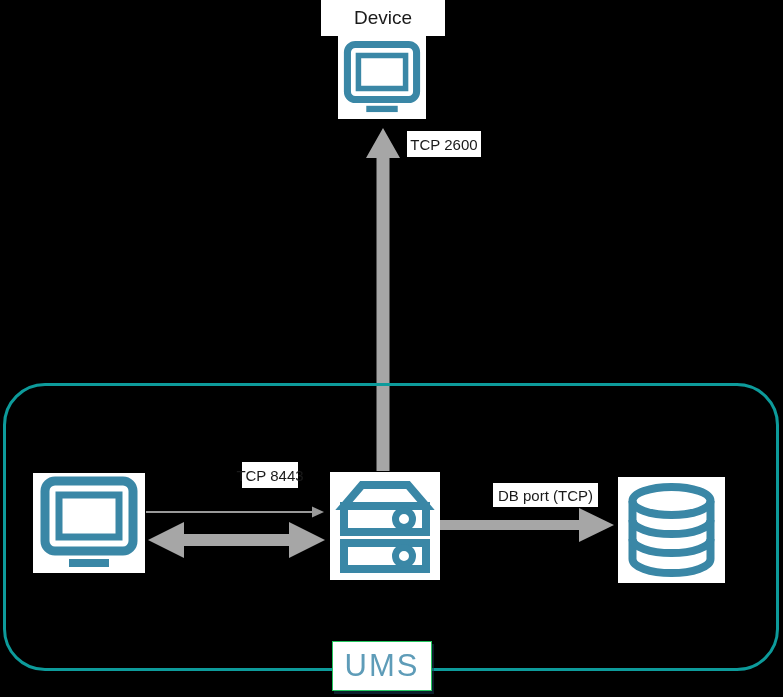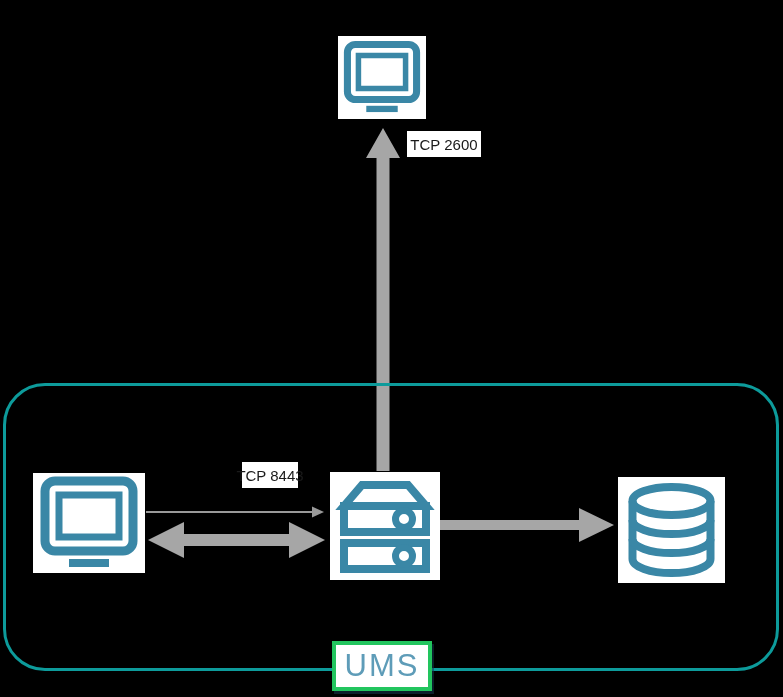--- a/index.html
+++ b/index.html
@@ -8,21 +8,21 @@
   .label-box{position:absolute;background:#ffffff;color:#1a1a1a;display:flex;
              align-items:center;justify-content:center;white-space:nowrap;}
   .port-label{font-size:15px;}
   .device-label{font-size:19px;}
   .icon-box{position:absolute;background:#ffffff;display:flex;align-items:center;
             justify-content:center;}
   .icon-box svg{width:100%;height:100%;display:block;}
   .ums-boundary{position:absolute;left:3px;top:383px;width:776px;height:288px;
                 border:3px solid #0D9B9B;border-radius:42px;box-sizing:border-box;}
   .ums-badge{position:absolute;left:332px;top:641px;width:100px;height:50px;
-             background:#ffffff;border:4px solid #22c55e;box-sizing:border-box;
+             background:#ffffff;border:1px solid #22c55e;box-sizing:border-box;
              box-shadow:2px 3px 0 rgba(22,57,79,0.55);
              display:flex;align-items:center;justify-content:center;}
   .ums-badge span{font-size:31px;font-weight:400;letter-spacing:2px;color:#5E9CB8;}
   .arrow{position:absolute;}
 </style>
 </head>
 <body>
 
 <svg width="0" height="0" style="position:absolute" aria-hidden="true">
   <defs>
@@ -51,20 +51,23 @@
         <path d="M14.5 43 a39 14 0 0 0 78 0"></path>
         <path d="M14.5 62 a39 14 0 0 0 78 0"></path>
         <path d="M14.5 82 a39 14 0 0 0 78 0"></path>
       </g>
     </symbol>
   </defs>
 </svg>
 
 <div class="stage">
 
+  <div class="label-box device-label" style="left:321px;top:0;width:124px;height:36px;">
+    <span>Device</span>
+  </div>
   <div class="icon-box" style="left:338px;top:36px;width:88px;height:83px;">
     <svg viewBox="0 0 112 100">
         <use href="#sym-monitor"></use>
       </svg>
   </div>
 
   <svg class="arrow" style="left:366px;top:128px;" width="34" height="343">
     <polygon points="17,0 34,30 23.5,30 23.5,343 10.5,343 10.5,30 0,30" fill="#A6A6A6"></polygon>
   </svg>
   <div class="label-box port-label" style="left:407px;top:131px;width:74px;height:26px;">
@@ -97,20 +100,23 @@
 
   <svg class="arrow" style="left:146px;top:504px;" width="178" height="16">
     <line x1="0" y1="8" x2="166" y2="8" stroke="#999999" stroke-width="2"></line>
     <polygon points="166,2.5 178,8 166,13.5" fill="#999999"></polygon>
   </svg>
 
   <svg class="arrow" style="left:148px;top:522px;" width="177" height="36">
     <polygon points="0,18 36,0 36,12 141,12 141,0 177,18 141,36 141,24 36,24 36,36" fill="#A6A6A6"></polygon>
   </svg>
 
+  <div class="label-box port-label" style="left:493px;top:483px;width:105px;height:24px;">
+    <span>DB port (TCP)</span>
+  </div>
 
   <svg class="arrow" style="left:440px;top:508px;" width="174" height="34">
     <polygon points="0,12 139,12 139,0 174,17 139,34 139,22 0,22" fill="#A6A6A6"></polygon>
   </svg>
 
   <div class="ums-badge">
     <span>UMS</span>
   </div>
 
 </div>

